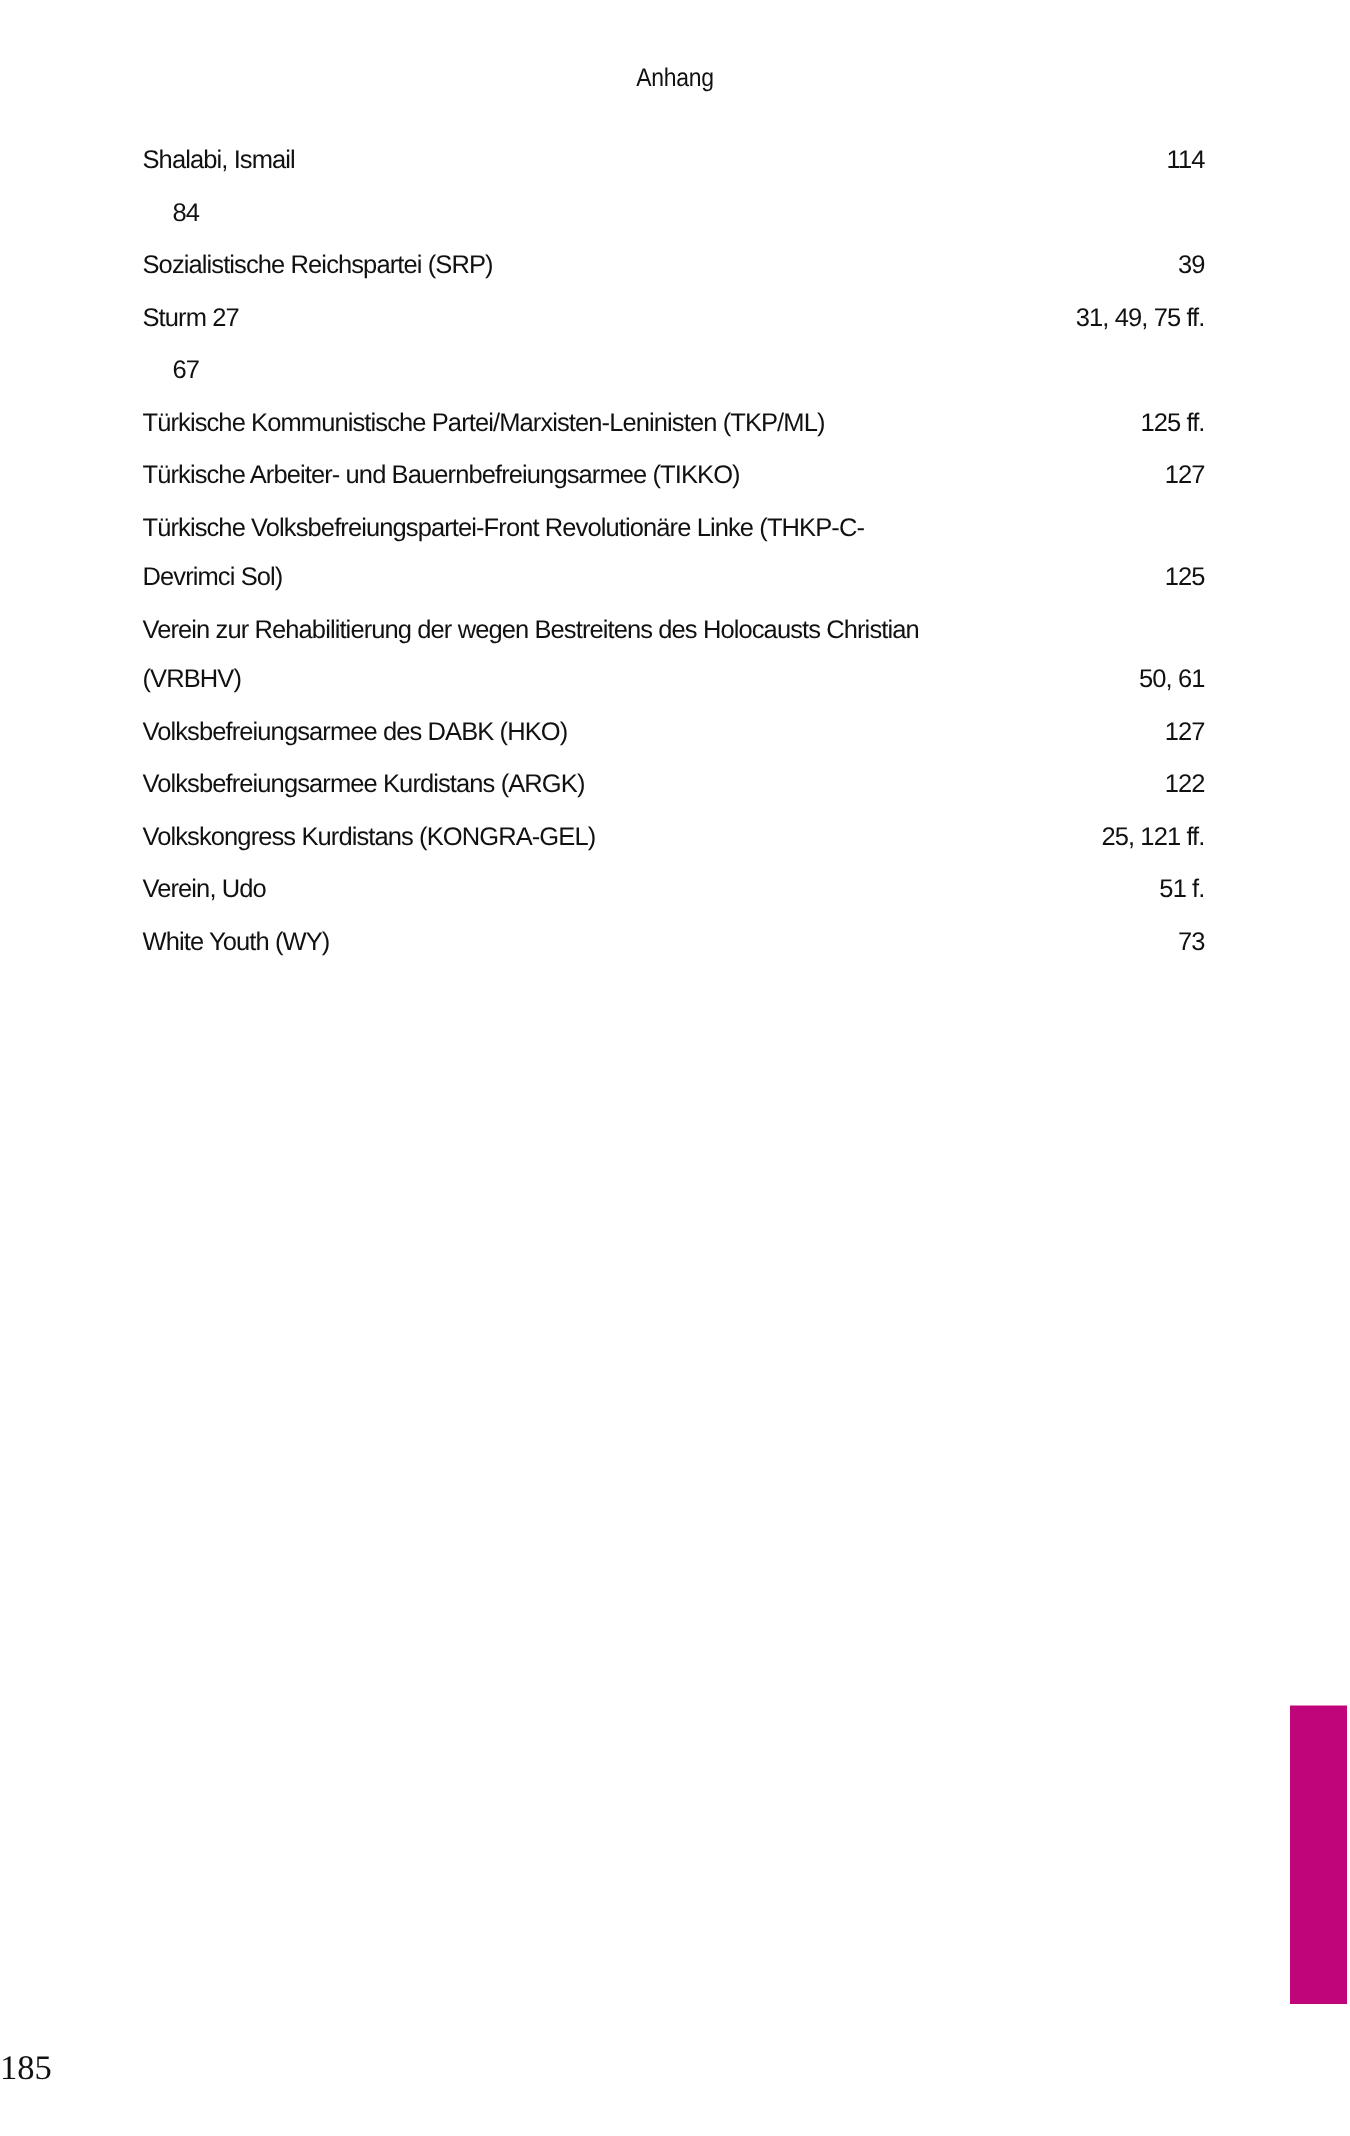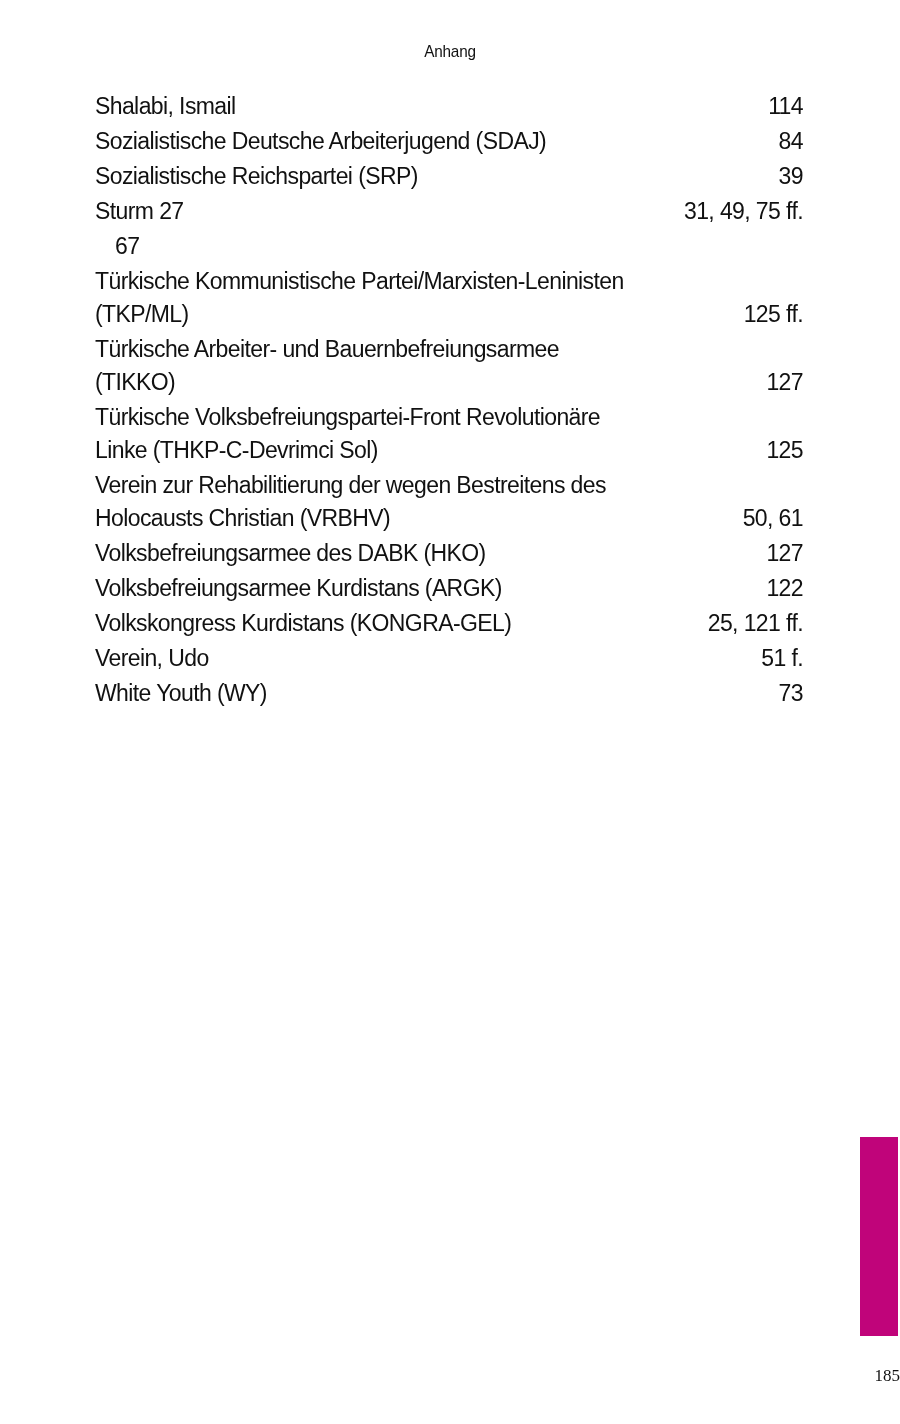--- a/index.html
+++ b/index.html
@@ -31,21 +31,21 @@
       left: 95px;
       width: 708px;
       margin: 0;
       padding: 0;
       list-style: none;
     }
     .index-entry {
       display: flex;
       justify-content: space-between;
       align-items: flex-end;
-      font-size: 23px;
+      font-size: 17px;
       line-height: 33px;
       margin-bottom: 2px;
       letter-spacing: -0.6px;
     }
     .entry-term {
       flex: 1 1 auto;
       max-width: 540px;
       transform-origin: left bottom;
     }
     .entry-pages {
@@ -60,38 +60,37 @@
       top: 1137px;
       width: 38px;
       height: 199px;
       background: #c0047a;
     }
     .page-number {
       position: absolute;
       top: 1366px;
       left: 0;
       width: 900px;
-      text-align: right;
+      text-align: left;
       font-family: "Liberation Serif", serif;
-      font-size: 17px;
+      font-size: 23px;
       color: #111111;
     }
   </style>
 </head>
 <body>
 
 <div class="running-header">Anhang</div>
 
 <ul class="index-list">
   <li class="index-entry">
     <span class="entry-term">Shalabi, Ismail</span>
     <span class="entry-pages">114</span>
   </li>
   <li class="index-entry">
-    <span class="entry-term">Sozialistische Deutsche Arbeiterjugend (SDAJ)</span>
     <span class="entry-pages">84</span>
   </li>
   <li class="index-entry">
     <span class="entry-term">Sozialistische Reichspartei (SRP)</span>
     <span class="entry-pages">39</span>
   </li>
   <li class="index-entry">
     <span class="entry-term">Sturm 27</span>
     <span class="entry-pages">31, 49, 75 ff.</span>
   </li>

